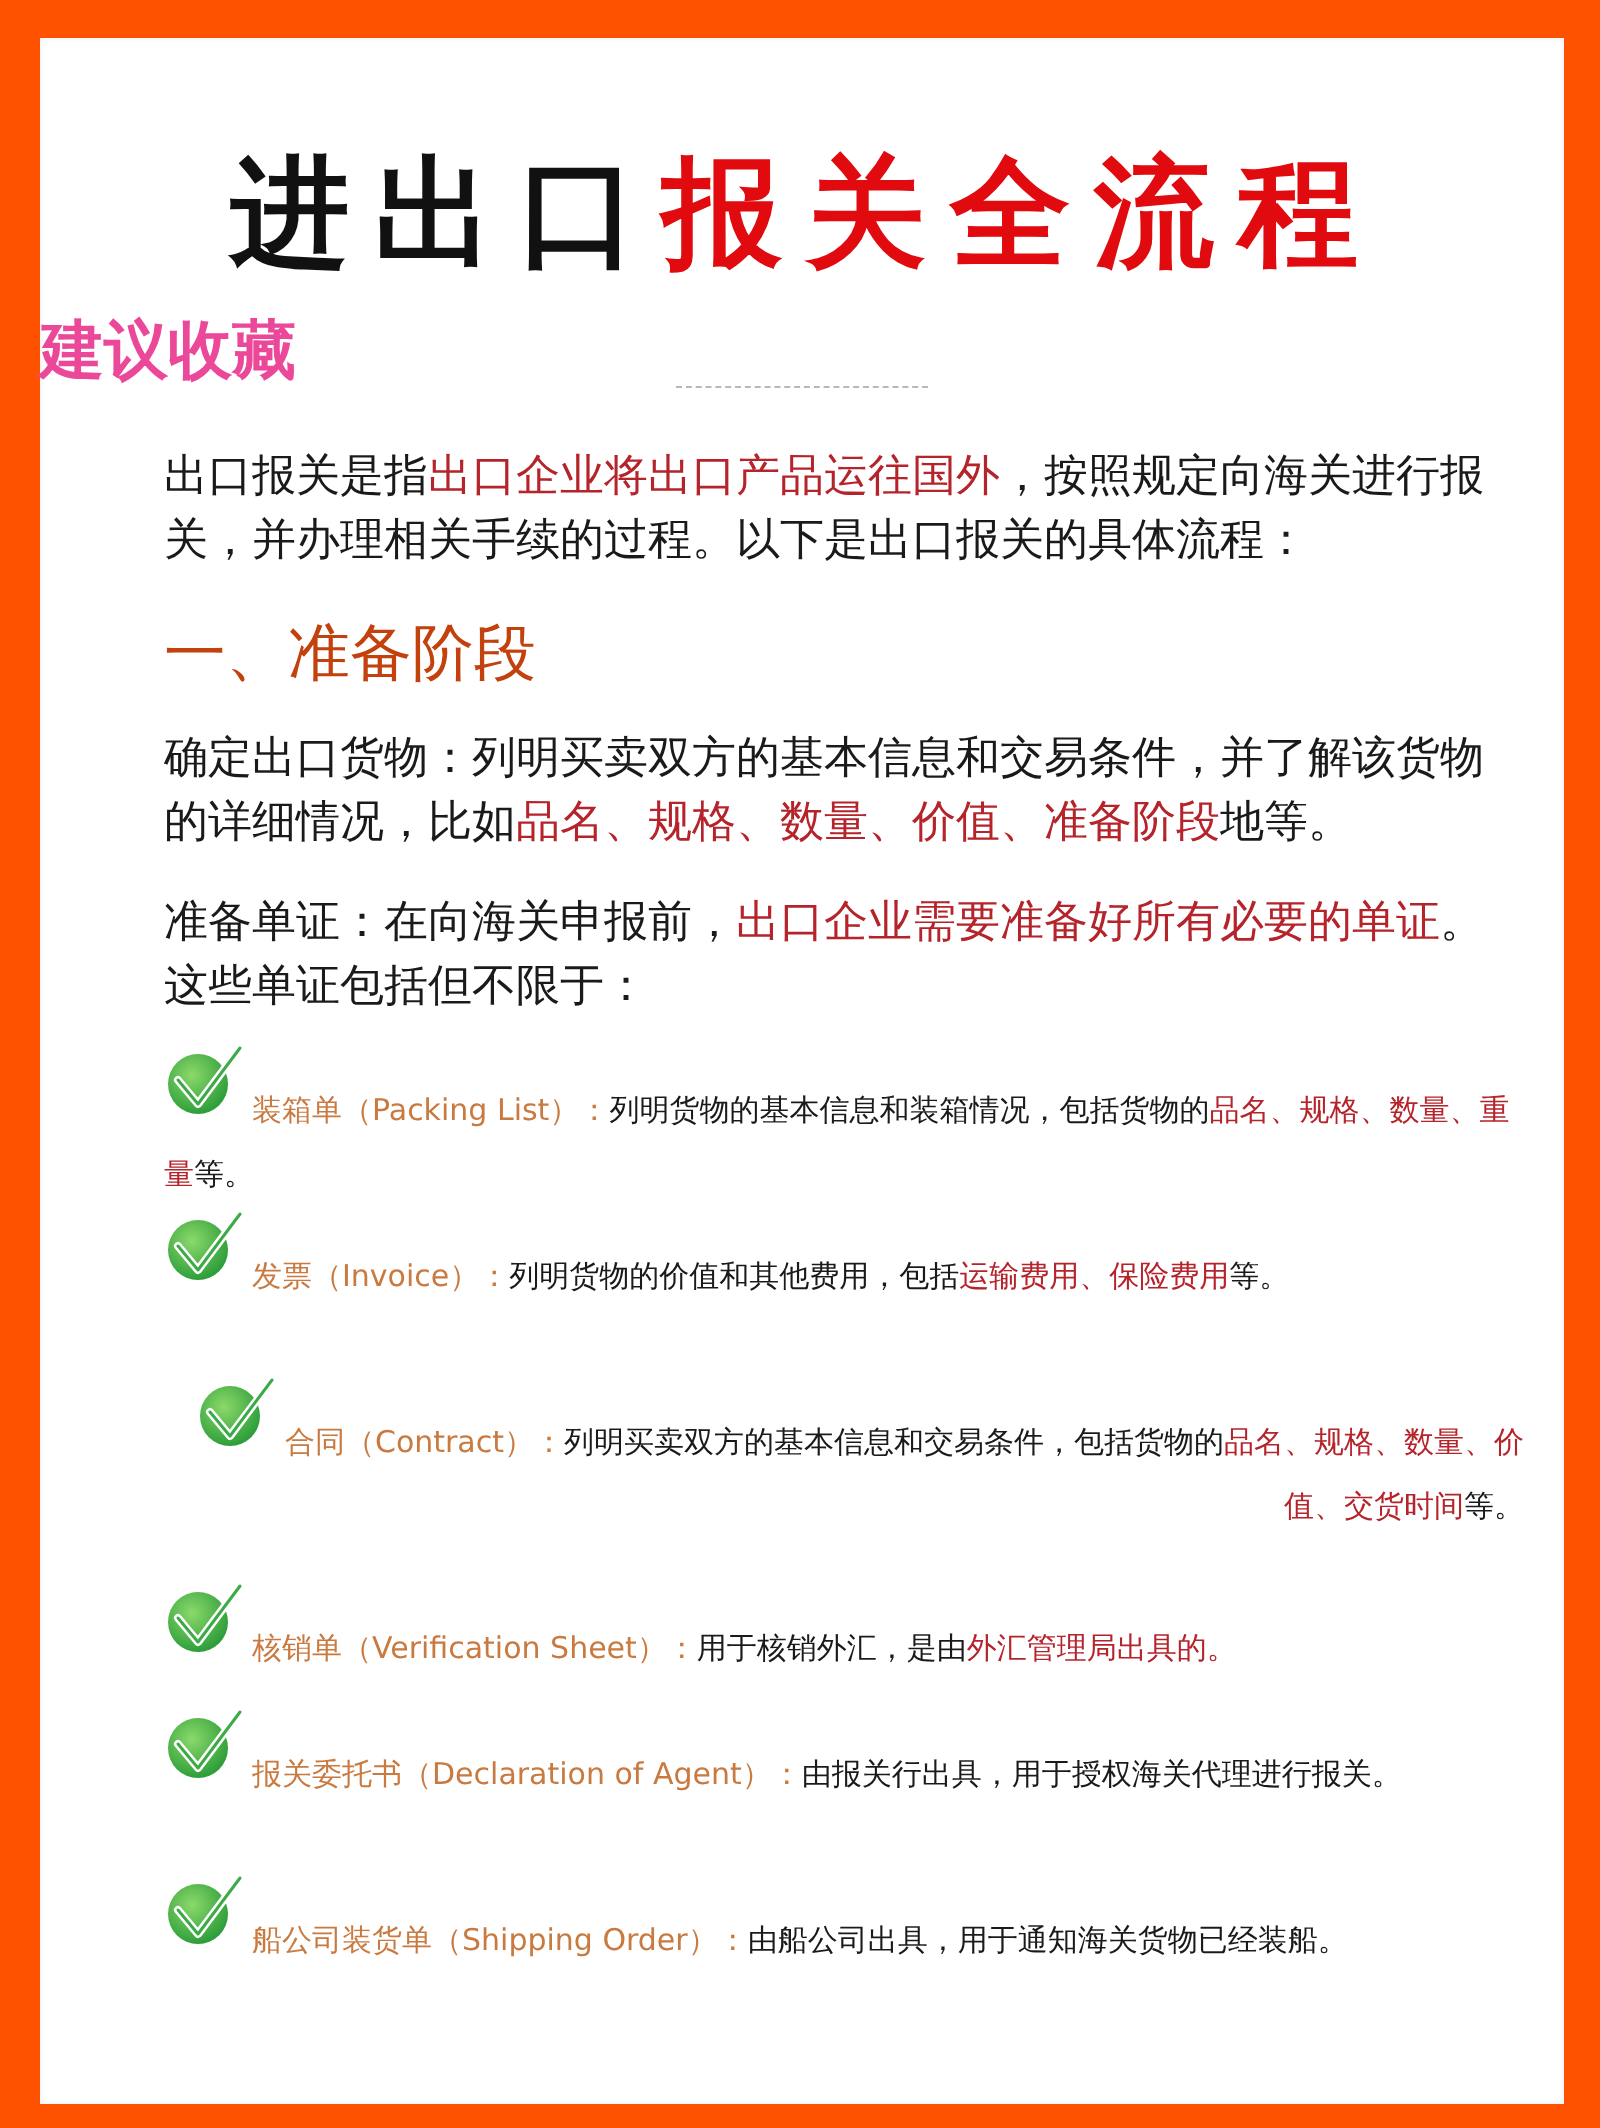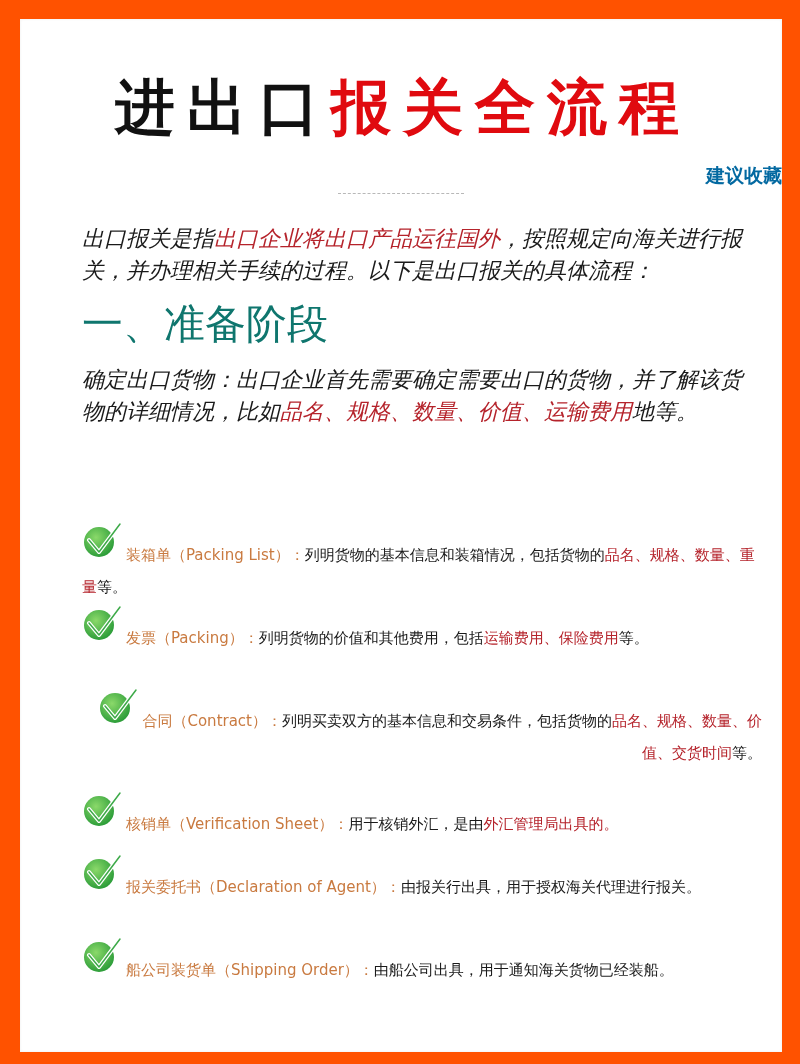--- a/index.html
+++ b/index.html
@@ -20,37 +20,37 @@
     text-align: center;
     font-size: 60px; font-weight: bold;
     letter-spacing: 12px;
     line-height: 84px;
     padding-left: 4px;
   }
   .title .black { color: #111111; }
   .title .red { color: #E00A0F; }
   .subtitle {
     position: absolute; left: 0; right: 0; top: 134px;
-    text-align: right;
-    font-size: 19px; font-weight: bold; color: #0369a1;
+    text-align: left;
+    font-size: 32px; font-weight: bold; color: #ec4899;
     line-height: 44px;
   }
   .subtitle-line {
     position: absolute; left: 318px; top: 174px; width: 126px;
     border-top: 1px dashed #b8b8b8;
   }
   .body-text {
     position: absolute; left: 62px; width: 680px;
-    font-size: 22px; line-height: 32px; color: #1a1a1a; font-style: italic;
+    font-size: 22px; line-height: 32px; color: #1a1a1a;
   }
   .hl { color: #B5232B; }
   .tag { color: #C97A40; }
   .heading {
     position: absolute; left: 62px; top: 286px;
-    font-size: 41px; line-height: 44px; color: #0f766e; font-family: Liberation Mono, monospace;
+    font-size: 31px; line-height: 44px; color: #c2410c;
   }
   .item {
     position: absolute; left: 62px; width: 680px;
     font-size: 15px; line-height: 32px; color: #1a1a1a;
   }
   .item .check {
     display: inline-block; position: relative;
     width: 40px; height: 30px; vertical-align: 2px;
     margin-right: 4px;
   }
@@ -68,23 +68,26 @@
   <div class="subtitle">建议收藏</div>
   <div class="subtitle-line"></div>
 
   <div class="body-text" style="top:204px;">
     <span>出口报关是指</span><span class="hl">出口企业将出口产品运往国外</span><span>，按照规定向海关进行报关，并办理相关手续的过程。以下是出口报关的具体流程：</span>
   </div>
 
   <div class="heading">一、准备阶段</div>
 
   <div class="body-text" style="top:345px;">
-    <span>确定出口货物：出口企业首先需要确定需要出口的货物，并了解该货物的详细情况，比如</span><span class="hl">品名、规格、数量、价值、运输费用</span><span>地等。</span>
+    <span>确定出口货物：列明买卖双方的基本信息和交易条件，并了解该货物的详细情况，比如</span><span class="hl">品名、规格、数量、价值、准备阶段</span><span>地等。</span>
   </div>
 
+  <div class="body-text" style="top:427px;">
+    <span>准备单证：在向海关申报前，</span><span class="hl">出口企业需要准备好所有必要的单证</span><span>。这些单证包括但不限于：</span>
+  </div>
 
   <div class="item" style="top:509px;">
     <span class="check">
       <svg width="40" height="40" viewBox="0 0 40 40">
           <defs>
             <radialGradient id="g1" cx="40%" cy="35%" r="65%">
               <stop offset="0%" stop-color="#8BD96A"></stop>
               <stop offset="100%" stop-color="#2E9E3A"></stop>
             </radialGradient>
           </defs>
@@ -101,21 +104,21 @@
           <defs>
             <radialGradient id="g2" cx="40%" cy="35%" r="65%">
               <stop offset="0%" stop-color="#8BD96A"></stop>
               <stop offset="100%" stop-color="#2E9E3A"></stop>
             </radialGradient>
           </defs>
           <circle cx="17" cy="22" r="15" fill="url(#g2)"></circle>
           <path d="M7 20 L17 32 L38 4" stroke="#ffffff" stroke-width="4" fill="none" stroke-linecap="round" stroke-linejoin="round"></path>
           <path d="M7 20 L17 32 L38 4" stroke="#3DAA48" stroke-width="1.5" fill="none" stroke-linecap="round" stroke-linejoin="round"></path>
         </svg>
-    </span><span class="tag">发票（Packing）：</span><span>列明货物的价值和其他费用，包括</span><span class="hl">运输费用、保险费用</span><span>等。</span>
+    </span><span class="tag">发票（Invoice）：</span><span>列明货物的价值和其他费用，包括</span><span class="hl">运输费用、保险费用</span><span>等。</span>
   </div>
 
   <div class="item" style="top:675px;text-align:right;">
     <span class="check">
       <svg width="40" height="40" viewBox="0 0 40 40">
           <defs>
             <radialGradient id="g3" cx="40%" cy="35%" r="65%">
               <stop offset="0%" stop-color="#8BD96A"></stop>
               <stop offset="100%" stop-color="#2E9E3A"></stop>
             </radialGradient>

